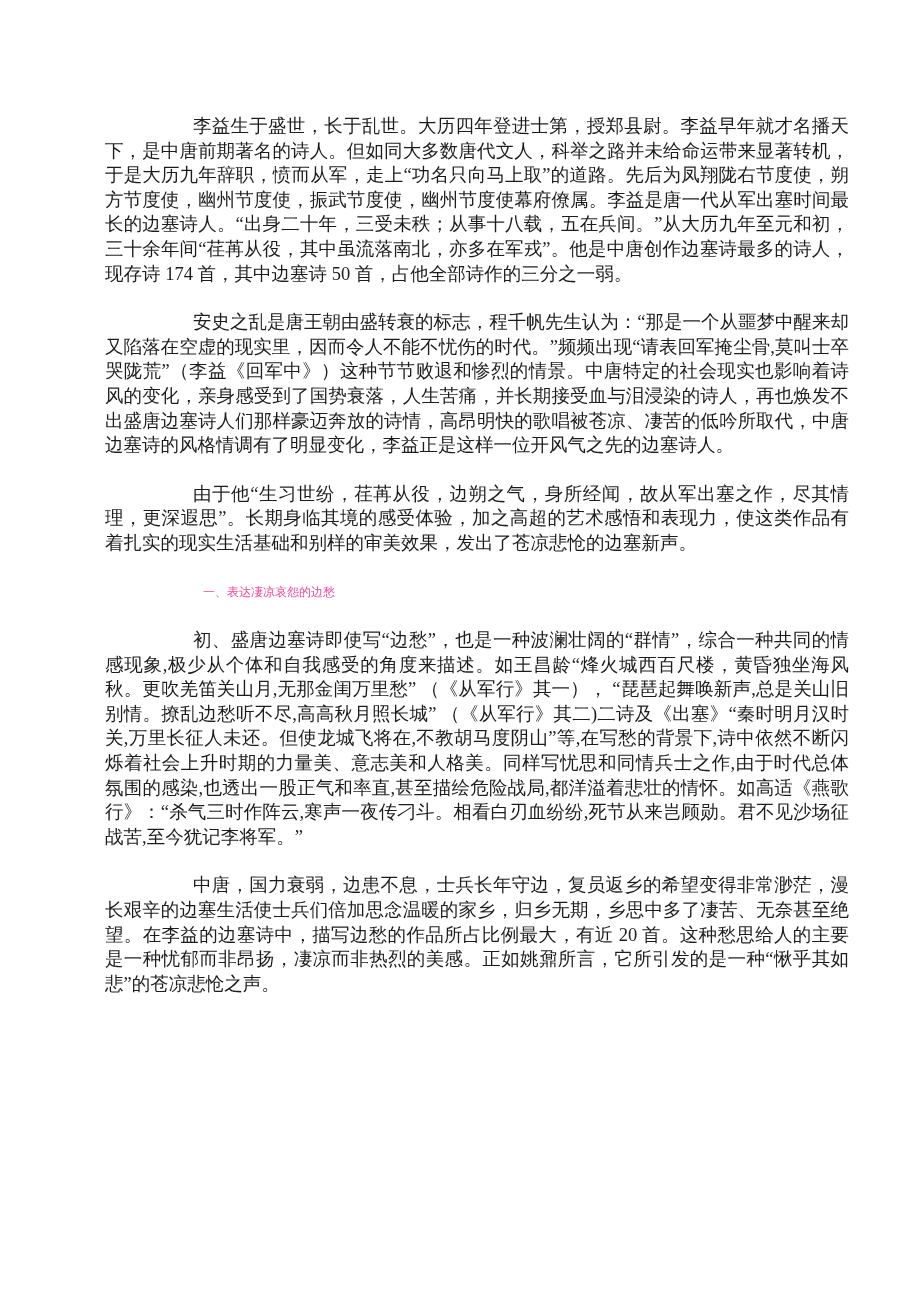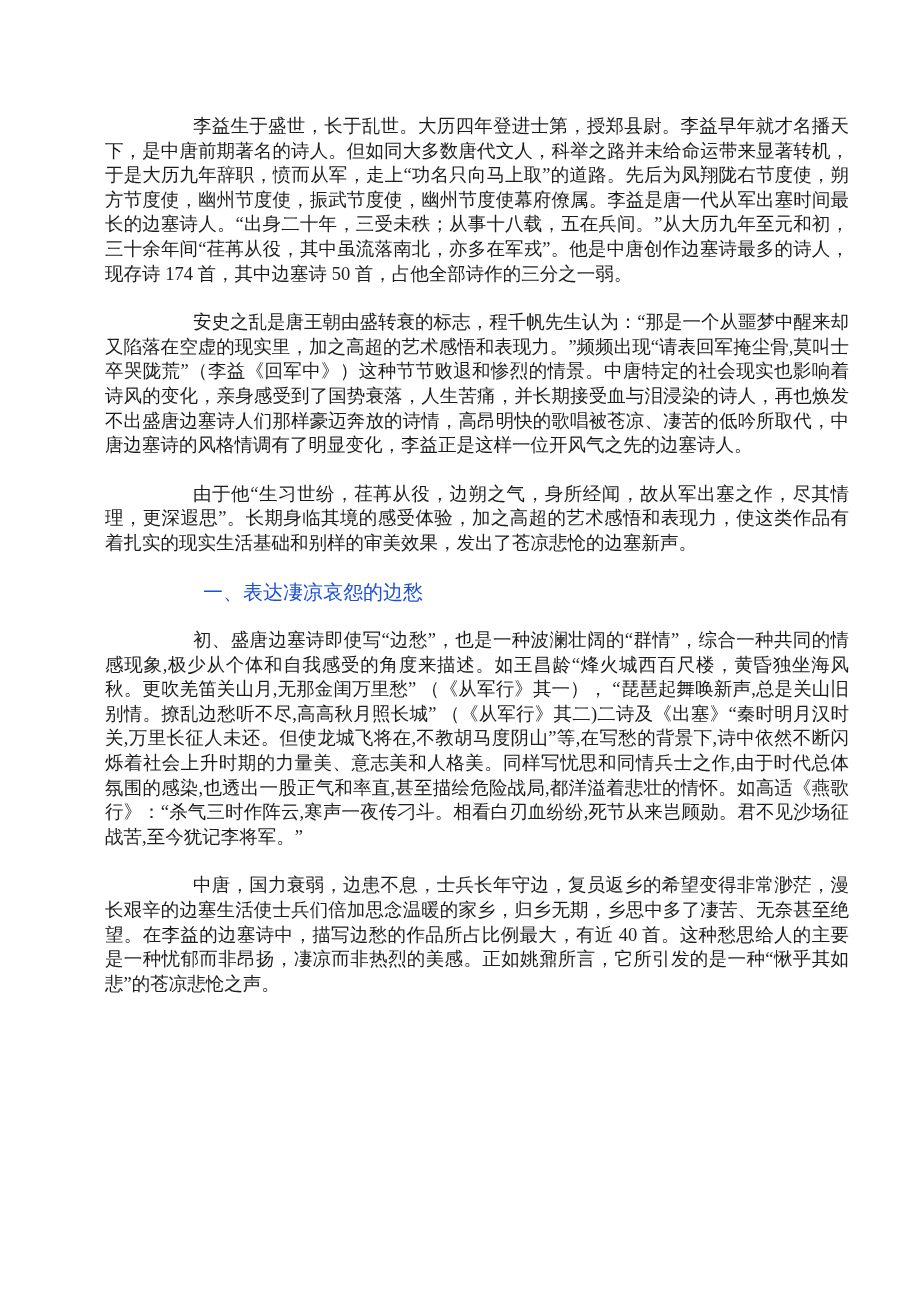--- a/index.html
+++ b/index.html
@@ -25,36 +25,36 @@
       font-size: 18.5px;
       line-height: 24.6px;
       color: #1c1c1c;
       text-align: justify;
       text-justify: inter-ideograph;
       text-indent: 88px;
       word-break: break-all;
     }
     .section-heading {
       margin: 0 0 24px 0;
-      font-size: 20px;
+      font-size: 12px;
       line-height: 24.6px;
       font-weight: normal;
-      color: #1d4ed8;
+      color: #ec4899;
       text-indent: 98px;
     }
   </style>
 </head>
 <body>
 
 <div class="page">
   <p class="para">李益生于盛世，长于乱世。大历四年登进士第，授郑县尉。李益早年就才名播天下，是中唐前期著名的诗人。但如同大多数唐代文人，科举之路并未给命运带来显著转机，于是大历九年辞职，愤而从军，走上“功名只向马上取”的道路。先后为凤翔陇右节度使，朔方节度使，幽州节度使，振武节度使，幽州节度使幕府僚属。李益是唐一代从军出塞时间最长的边塞诗人。“出身二十年，三受未秩；从事十八载，五在兵间。”从大历九年至元和初，三十余年间“荏苒从役，其中虽流落南北，亦多在军戎”。他是中唐创作边塞诗最多的诗人，现存诗 174 首，其中边塞诗 50 首，占他全部诗作的三分之一弱。</p>
 
-  <p class="para">安史之乱是唐王朝由盛转衰的标志，程千帆先生认为：“那是一个从噩梦中醒来却又陷落在空虚的现实里，加之高超的艺术感悟和表现力。”频频出现“请表回军掩尘骨,莫叫士卒哭陇荒”（李益《回军中》）这种节节败退和惨烈的情景。中唐特定的社会现实也影响着诗风的变化，亲身感受到了国势衰落，人生苦痛，并长期接受血与泪浸染的诗人，再也焕发不出盛唐边塞诗人们那样豪迈奔放的诗情，高昂明快的歌唱被苍凉、凄苦的低吟所取代，中唐边塞诗的风格情调有了明显变化，李益正是这样一位开风气之先的边塞诗人。</p>
+  <p class="para">安史之乱是唐王朝由盛转衰的标志，程千帆先生认为：“那是一个从噩梦中醒来却又陷落在空虚的现实里，因而令人不能不忧伤的时代。”频频出现“请表回军掩尘骨,莫叫士卒哭陇荒”（李益《回军中》）这种节节败退和惨烈的情景。中唐特定的社会现实也影响着诗风的变化，亲身感受到了国势衰落，人生苦痛，并长期接受血与泪浸染的诗人，再也焕发不出盛唐边塞诗人们那样豪迈奔放的诗情，高昂明快的歌唱被苍凉、凄苦的低吟所取代，中唐边塞诗的风格情调有了明显变化，李益正是这样一位开风气之先的边塞诗人。</p>
 
   <p class="para">由于他“生习世纷，荏苒从役，边朔之气，身所经闻，故从军出塞之作，尽其情理，更深遐思”。长期身临其境的感受体验，加之高超的艺术感悟和表现力，使这类作品有着扎实的现实生活基础和别样的审美效果，发出了苍凉悲怆的边塞新声。</p>
 
   <h2 class="section-heading">一、表达凄凉哀怨的边愁</h2>
 
   <p class="para">初、盛唐边塞诗即使写“边愁”，也是一种波澜壮阔的“群情”，综合一种共同的情感现象,极少从个体和自我感受的角度来描述。如王昌龄“烽火城西百尺楼，黄昏独坐海风秋。更吹羌笛关山月,无那金闺万里愁” （《从军行》其一）， “琵琶起舞唤新声,总是关山旧别情。撩乱边愁听不尽,高高秋月照长城” （《从军行》其二)二诗及《出塞》“秦时明月汉时关,万里长征人未还。但使龙城飞将在,不教胡马度阴山”等,在写愁的背景下,诗中依然不断闪烁着社会上升时期的力量美、意志美和人格美。同样写忧思和同情兵士之作,由于时代总体氛围的感染,也透出一股正气和率直,甚至描绘危险战局,都洋溢着悲壮的情怀。如高适《燕歌行》：“杀气三时作阵云,寒声一夜传刁斗。相看白刃血纷纷,死节从来岂顾勋。君不见沙场征战苦,至今犹记李将军。”</p>
 
-  <p class="para">中唐，国力衰弱，边患不息，士兵长年守边，复员返乡的希望变得非常渺茫，漫长艰辛的边塞生活使士兵们倍加思念温暖的家乡，归乡无期，乡思中多了凄苦、无奈甚至绝望。在李益的边塞诗中，描写边愁的作品所占比例最大，有近 40 首。这种愁思给人的主要是一种忧郁而非昂扬，凄凉而非热烈的美感。正如姚鼐所言，它所引发的是一种“愀乎其如悲”的苍凉悲怆之声。</p>
+  <p class="para">中唐，国力衰弱，边患不息，士兵长年守边，复员返乡的希望变得非常渺茫，漫长艰辛的边塞生活使士兵们倍加思念温暖的家乡，归乡无期，乡思中多了凄苦、无奈甚至绝望。在李益的边塞诗中，描写边愁的作品所占比例最大，有近 20 首。这种愁思给人的主要是一种忧郁而非昂扬，凄凉而非热烈的美感。正如姚鼐所言，它所引发的是一种“愀乎其如悲”的苍凉悲怆之声。</p>
 
 </div>
 
 </body></html>

